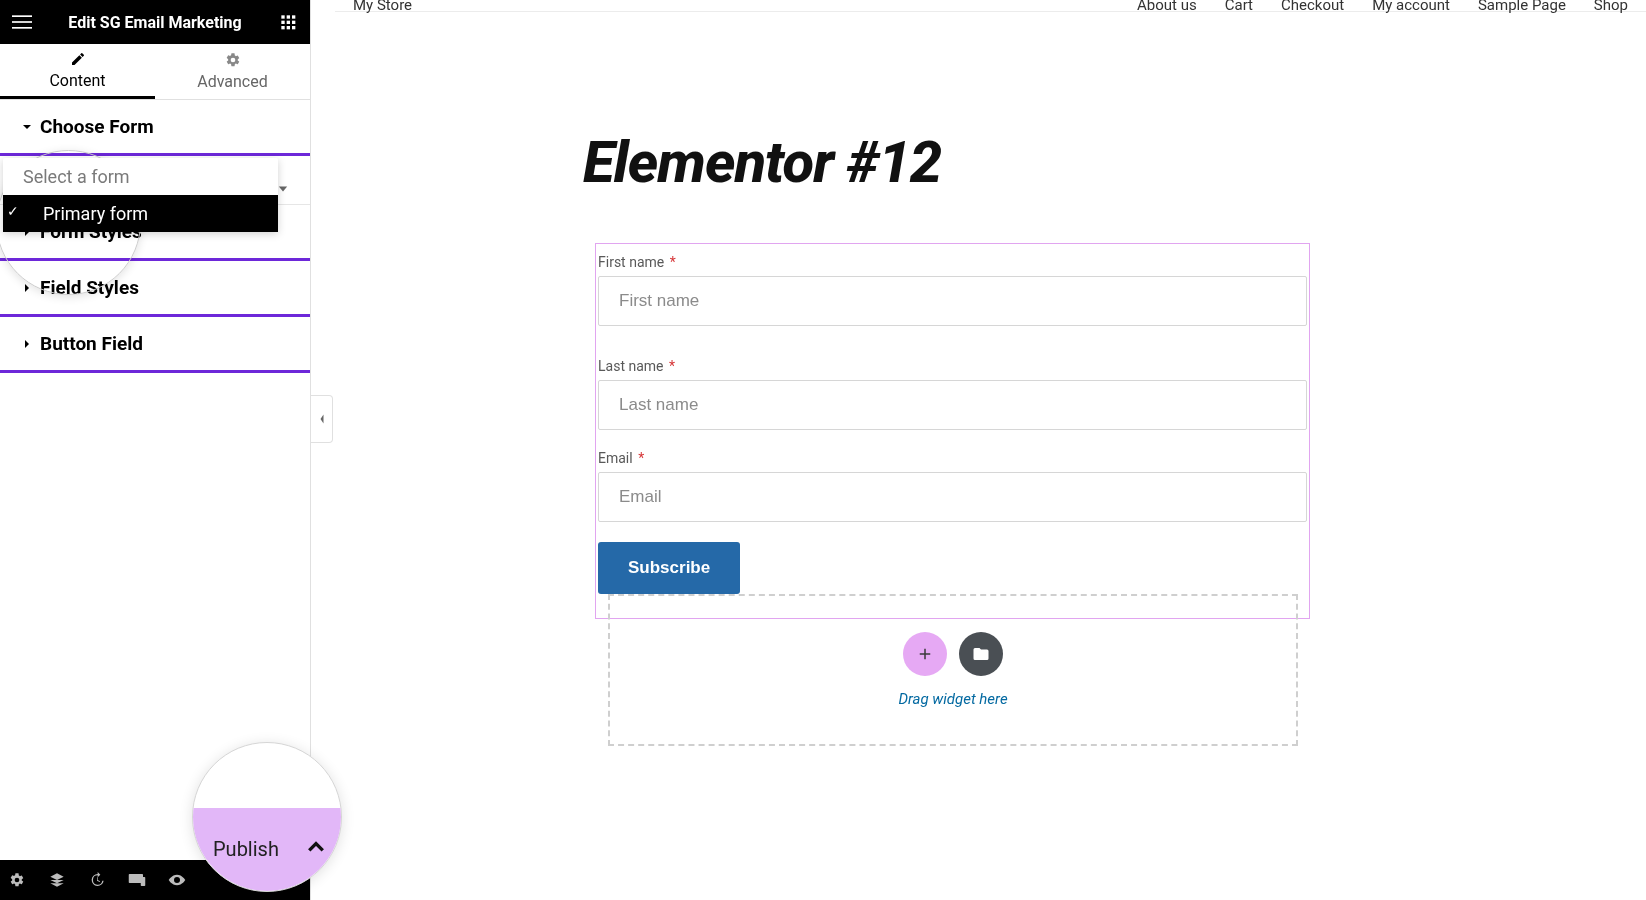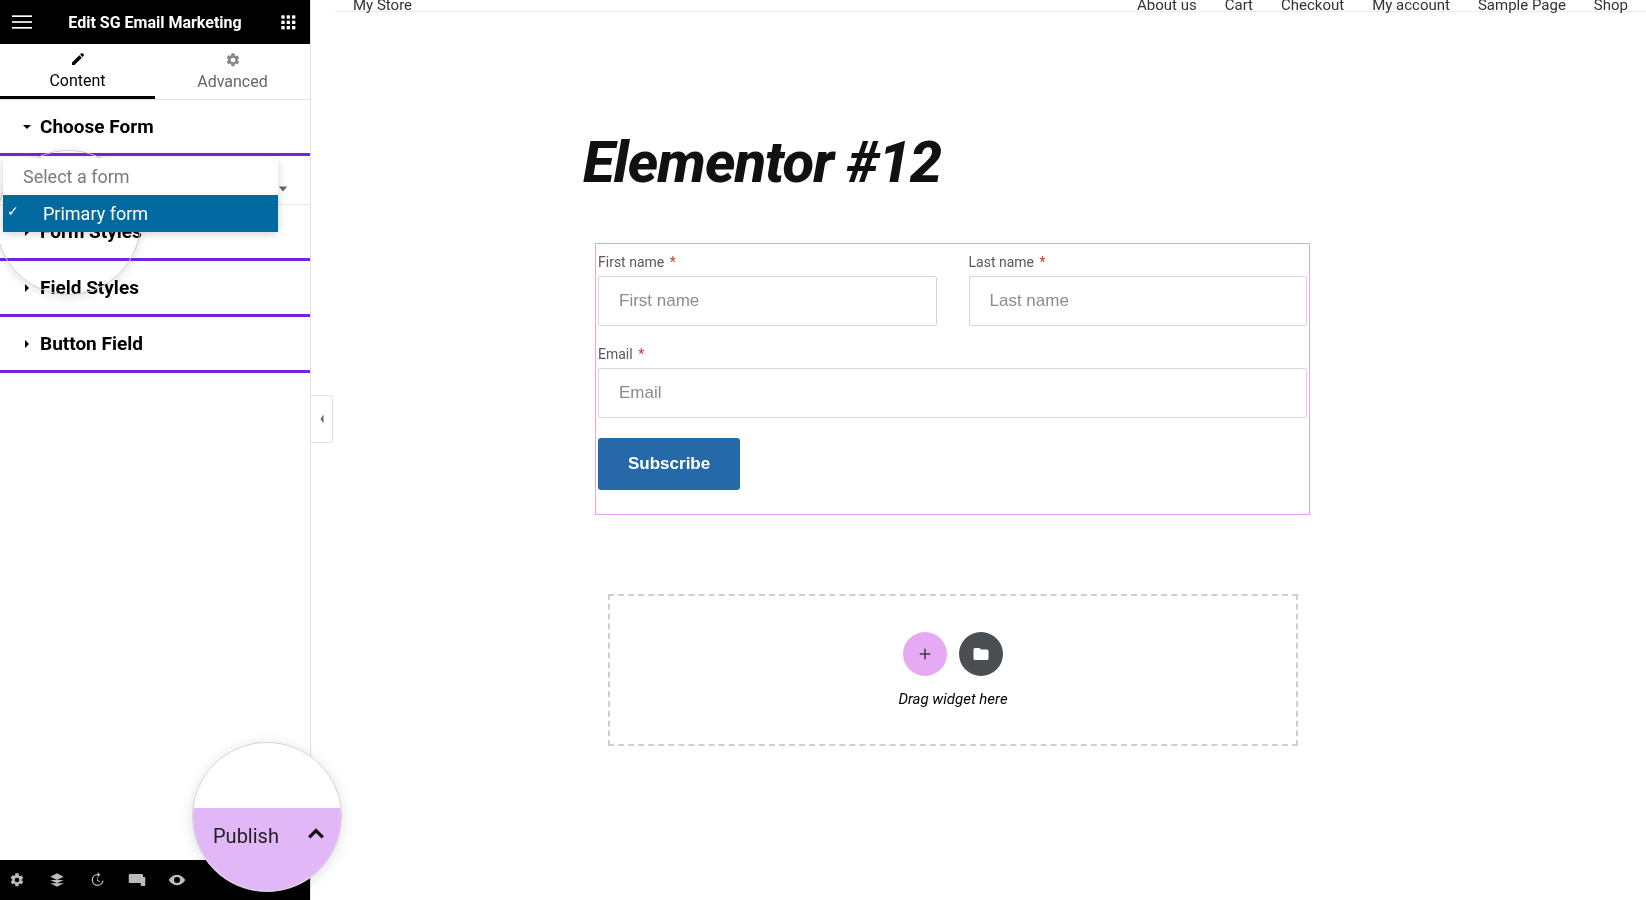--- a/index.html
+++ b/index.html
@@ -130,21 +130,21 @@
       position: relative;
       white-space: nowrap;
       text-overflow: ellipsis;
       overflow: hidden;
     }
     .select-option.placeholder {
       color: #7a7a7a;
       overflow: visible;
     }
     .select-option.selected {
-      background: #0369a1;
+      background: #000000;
       color: #fff;
       padding-left: 40px;
     }
     .select-option.selected::before {
       content: "✓";
       position: absolute;
       left: 4px;
       color: #fff;
       font-size: 14px;
     }
@@ -207,20 +207,21 @@
       overflow: hidden;
       z-index: 10;
       display: flex;
       align-items: flex-end;
     }
     .publish-bubble-inner {
       background: #e2b7f8;
       width: 100%;
       height: 56%;
       display: flex;
+      align-items: center;
       justify-content: space-between;
       padding: 16px 16px 18px 20px;
     }
     .publish-bubble-inner span {
       font-size: 20px;
       color: #222;
     }
     .publish-caret {
       font-size: 22px;
       font-weight: 800;
@@ -296,20 +297,21 @@
       top: 243px;
       width: 715px;
       border: 1px solid #e1a5f0;
       padding: 10px 0 24px 0;
     }
     .form-row {
       display: flex;
       gap: 32px;
       padding: 0 2px;
       margin-bottom: 20px;
+      flex-direction: column;
     }
     .form-col {
       flex: 1;
       display: flex;
       flex-direction: column;
     }
     .form-label {
       font-size: 14px;
       color: #595959;
       margin-bottom: 6px;
@@ -359,21 +361,21 @@
       width: 44px;
       height: 44px;
       border-radius: 50%;
       display: flex;
       align-items: center;
       justify-content: center;
       cursor: pointer;
     }
     .circle-btn.pink { background: #e6a9f4; color: #3a3a3a; }
     .circle-btn.dark { background: #4a4f54; color: #fff; }
-    .drop-text { font-style: italic; color: #000000; font-size: 15px; }
+    .drop-text { font-style: italic; color: #0369a1; font-size: 15px; }
   </style>
 </head>
 <body>
 
 <div class="sidebar">
 
   <div class="sidebar-header">
     <div class="menu-icon">
       <svg viewBox="0 0 24 24" width="20" height="20" fill="#fff">
           <rect y="4" width="24" height="2"></rect>

